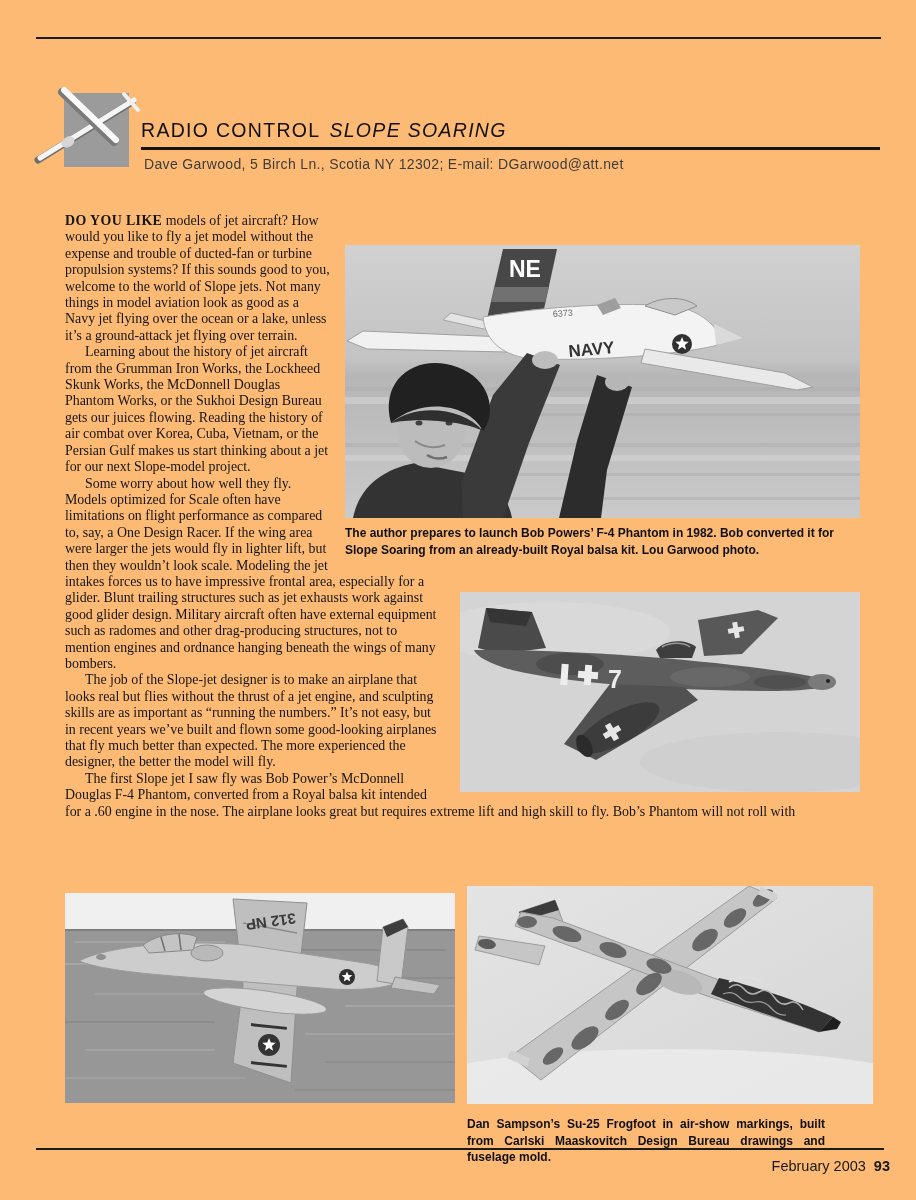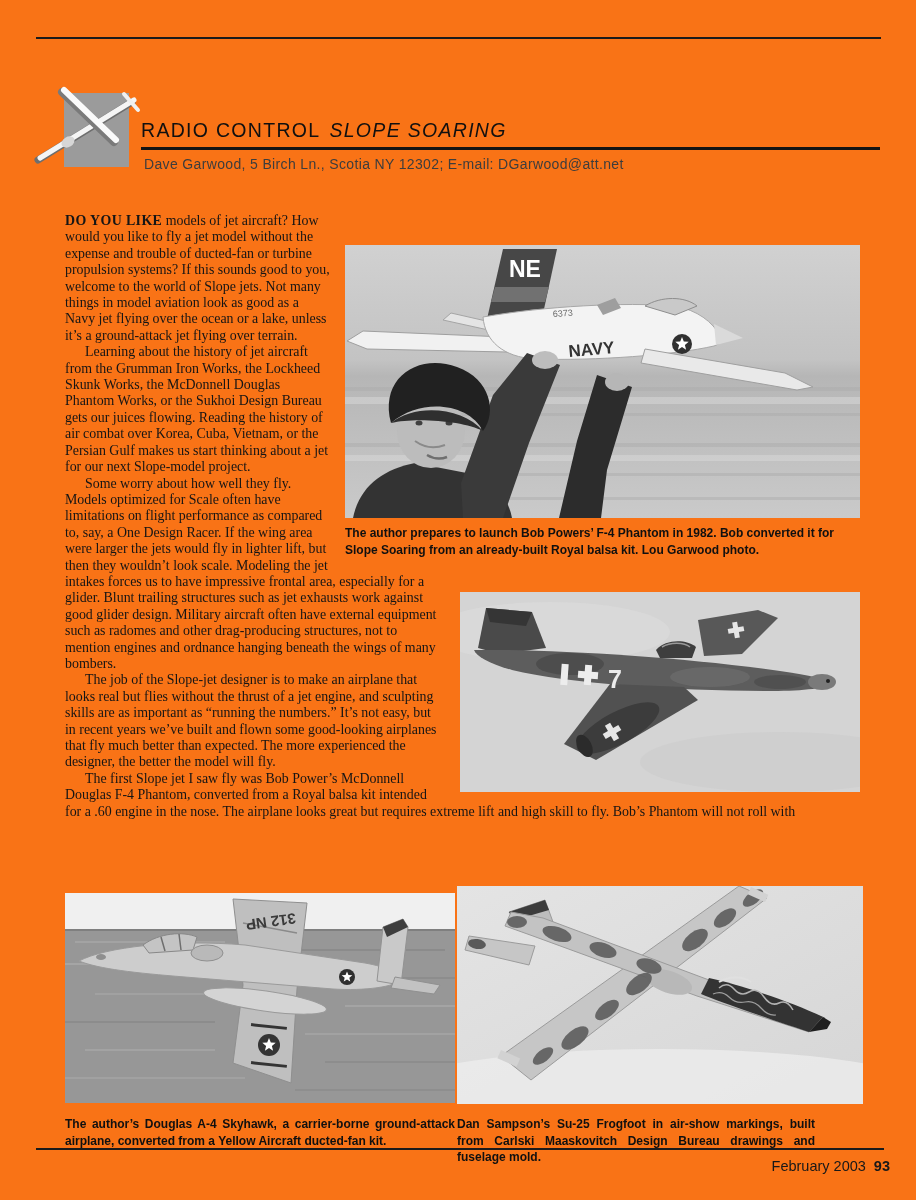--- a/index.html
+++ b/index.html
@@ -1,16 +1,16 @@
 <!DOCTYPE html>
 <html><head>
 <meta charset="utf-8">
 <style>
   html,body{margin:0;padding:0;background:#ffffff;}
-  .page{position:relative;width:916px;height:1200px;background:#f97316;overflow:hidden;}
+  .page{position:relative;width:916px;height:1200px;background:#fdba74;overflow:hidden;}
 
   .rule{position:absolute;background:#1b1b1b;}
   .top-rule{left:36px;top:37px;width:845px;height:1.5px;}
   .bottom-rule{left:36px;top:1148px;width:848px;height:1.5px;}
 
   .logo-svg{position:absolute;left:32px;top:80px;}
 
   .masthead-title{position:absolute;left:141px;top:119px;font-family:"Liberation Sans",sans-serif;
     font-size:19.5px;letter-spacing:1.3px;color:#101010;white-space:nowrap;}
   .masthead-title .it{font-style:italic;margin-left:9px;}
@@ -29,21 +29,21 @@
   .fig1{width:515px;margin:32px 0 6px 5px;}
   .fig2{width:400px;clear:right;margin:28px 0 0 8px;}
   .photo{display:block;}
   .caption{font-family:"Liberation Sans",sans-serif;font-size:12px;font-weight:bold;
     line-height:16.5px;color:#101010;text-align:justify;}
   .fig1 .caption{margin-top:7px;padding-right:26px;}
   .fig2 .caption{margin-top:17px;}
 
   .figabs{position:absolute;}
   .fig3{left:65px;top:893px;width:390px;}
-  .fig4{left:457px;top:886px;width:358px;}
+  .fig4{left:467px;top:886px;width:358px;}
   .fig3 .caption{margin-top:13px;}
   .fig4 .caption{margin-top:12px;}
 
   .footer{position:absolute;top:1158px;right:26px;font-family:"Liberation Sans",sans-serif;
     font-size:14.5px;color:#181818;white-space:nowrap;text-align:center;}
   .footer .pageno{font-weight:bold;margin-left:8px;}
 </style>
 </head>
 <body>
 
@@ -220,21 +220,20 @@
         <polygon points="312,88 318,34 338,26 343,34 336,92" fill="#c9c9c9" stroke="#929292" stroke-width="1"></polygon>
         <polygon points="318,34 338,26 343,34 322,44" fill="#3e3e3e"></polygon>
         <polygon points="330,84 375,92 369,101 326,95" fill="#c2c2c2" stroke="#909090" stroke-width="1"></polygon>
         <circle cx="282" cy="84" r="8" fill="#2f2f2f"></circle>
         <g transform="translate(282,84) scale(.8)">
           <polygon points="0,-7 1.8,-2.4 6.7,-2.2 2.9,0.9 4.1,5.7 0,3 -4.1,5.7 -2.9,0.9 -6.7,-2.2 -1.8,-2.4" fill="#ffffff"></polygon>
         </g>
         <ellipse cx="36" cy="64" rx="5" ry="3" fill="#8f8f8f"></ellipse>
       </g>
     </svg>
-    <figcaption class="caption">The author’s Douglas A-4 Skyhawk, a carrier-borne ground-attack airplane, converted from a Yellow Aircraft ducted-fan kit.</figcaption>
   </figure>
 
   <figure class="figabs fig4">
     <svg class="photo" width="406" height="218" viewBox="0 0 406 218" role="img" aria-label="Black-and-white photo of a camouflaged Su-25 Frogfoot model in flight">
       <defs>
         <linearGradient id="g4" x1="0" y1="0" x2="1" y2="1">
           <stop offset="0" stop-color="#e4e4e4"></stop>
             <stop offset="1" stop-color="#d6d6d6"></stop>
         </linearGradient>
       </defs>

